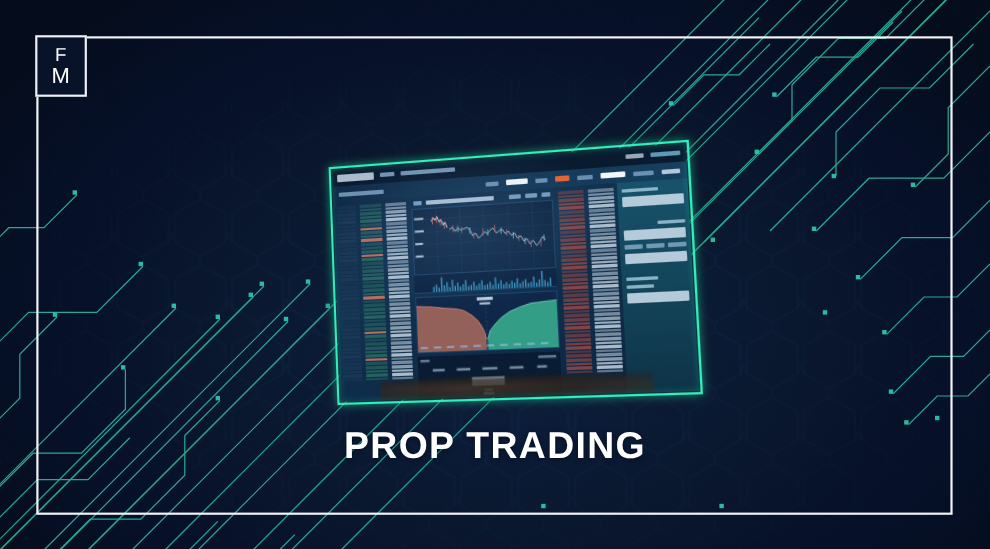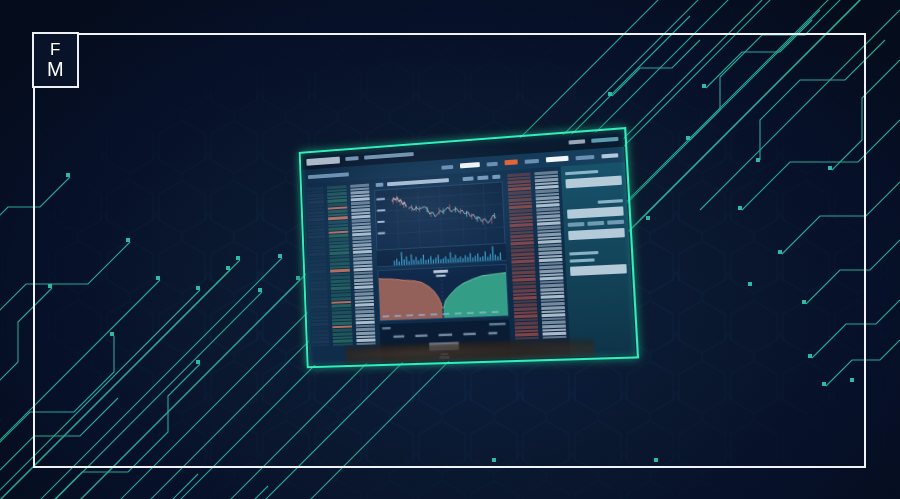--- a/index.html
+++ b/index.html
@@ -742,14 +742,15 @@
 
         </div>
 
         <div class="hands"></div>
         <div class="screen-glare"></div>
       </div>
       <div class="teal-border"></div>
     </div>
   </div>
 
+  <div class="title">PROP TRADING</div>
 
 </div>
 
 </body></html>

